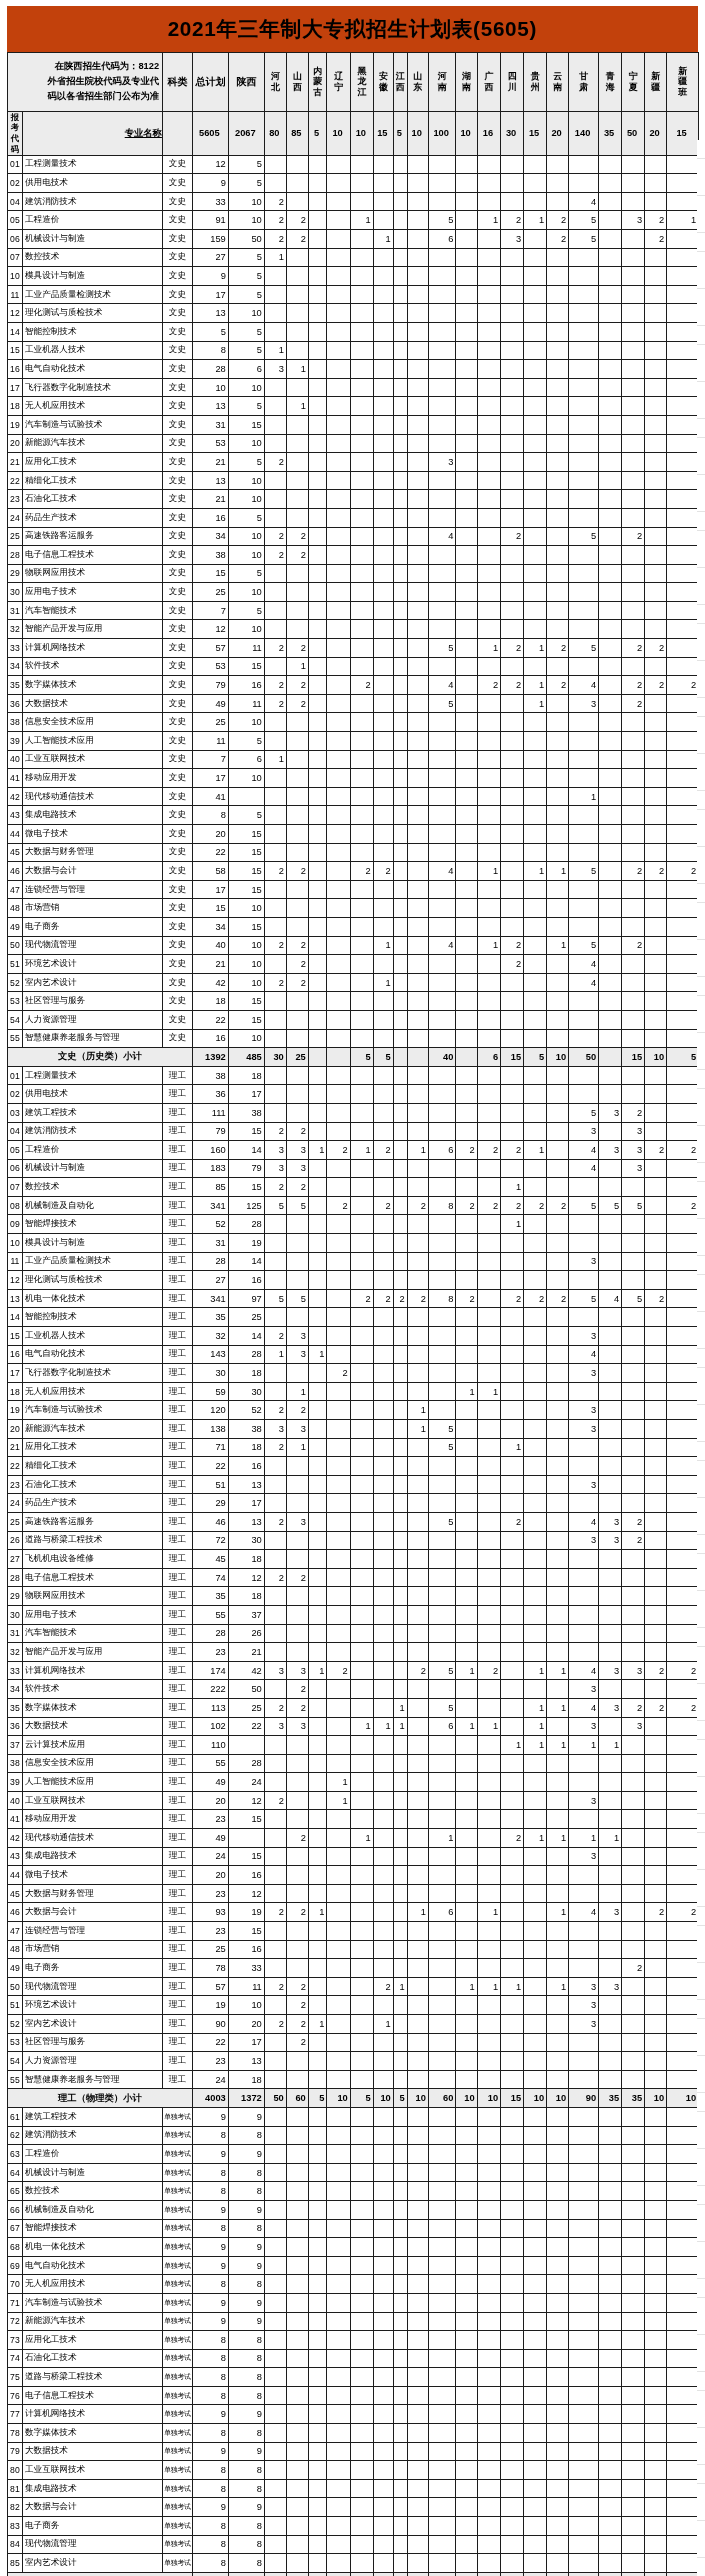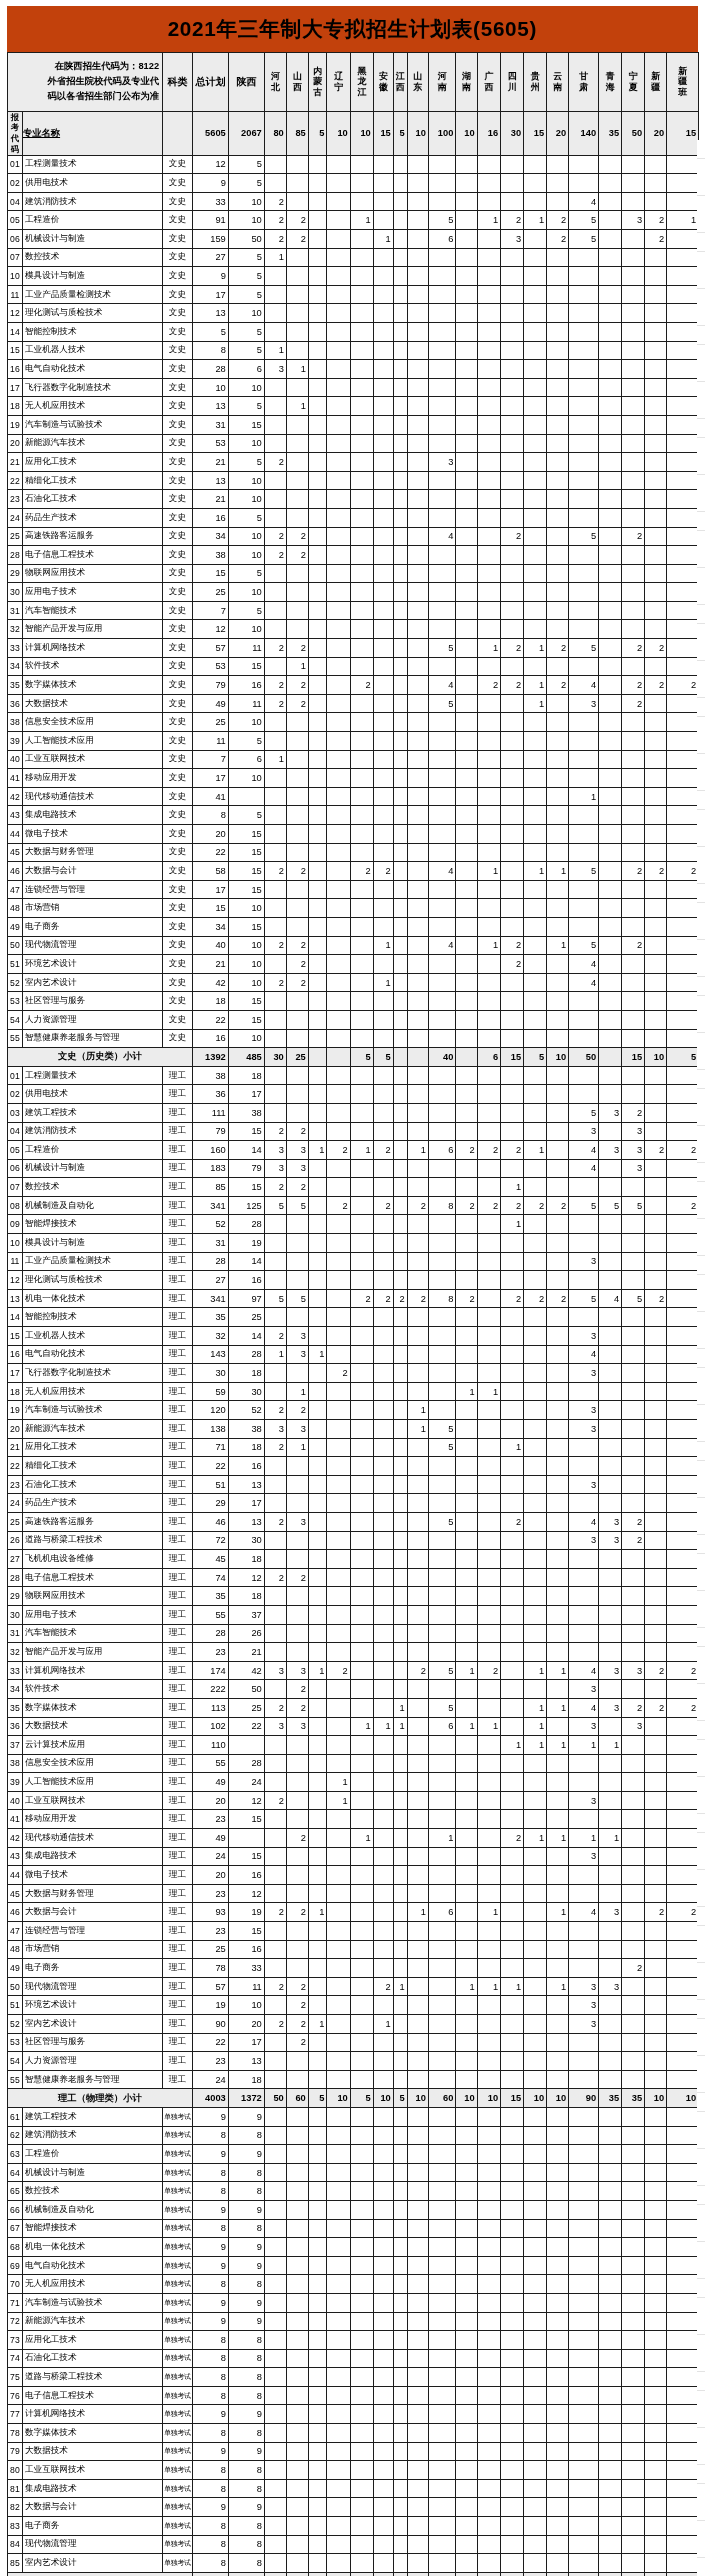--- a/index.html
+++ b/index.html
@@ -13,22 +13,22 @@
   table{border-width:1.4px;}
   th,td{padding:0;overflow:hidden;}
   thead th{background:#ececec;font-weight:bold;}
   thead tr.h1{height:59px;}
   thead tr.h2{height:30px;}
   thead{border-bottom:1.4px solid #1c1c1c;}
   .note{white-space:pre-line;text-align:right;font-size:9.3px;line-height:1.6;padding:1.4px 2.8px 1.4px 3.4px;}
   .toplab{font-size:10px;margin-left:36px;}
   .prov{white-space:pre-line;line-height:1.18;font-size:9px;text-align:center;vertical-align:middle;}
   .codehdr{white-space:pre-line;font-size:8.3px;line-height:1.3;text-align:center;margin-left:33px;}
-  .majorhdr{font-size:9.3px;text-align:left;text-decoration:underline;}
-  .tot{font-size:9.3px;text-align:right;padding-right:2.1px;}
+  .majorhdr{font-size:9.3px;text-align:right;text-decoration:underline;}
+  .tot{font-size:9.3px;padding-right:2.1px;}
   tbody tr{height:18.6px;}
   td.code{text-align:center;font-size:8.6px;}
   td.name{text-align:left;font-size:8.6px;padding-left:2.1px;white-space:nowrap;}
   td.cat{text-align:center;font-size:8.6px;}
   td.cat.small{font-size:6.9px;letter-spacing:-0.3px;}
   td.num{text-align:right;font-size:9.3px;padding-right:2.1px;}
   tr.subtotal td{background:#ececec;font-weight:bold;}
   tr.subtotal{border-top:1.4px solid #1c1c1c;border-bottom:1.7px solid #1c1c1c;}
   td.stlabel{text-align:center;font-size:9.3px;}
   .gridstub{position:absolute;right:0;top:140px;width:7.6px;height:2436px;

